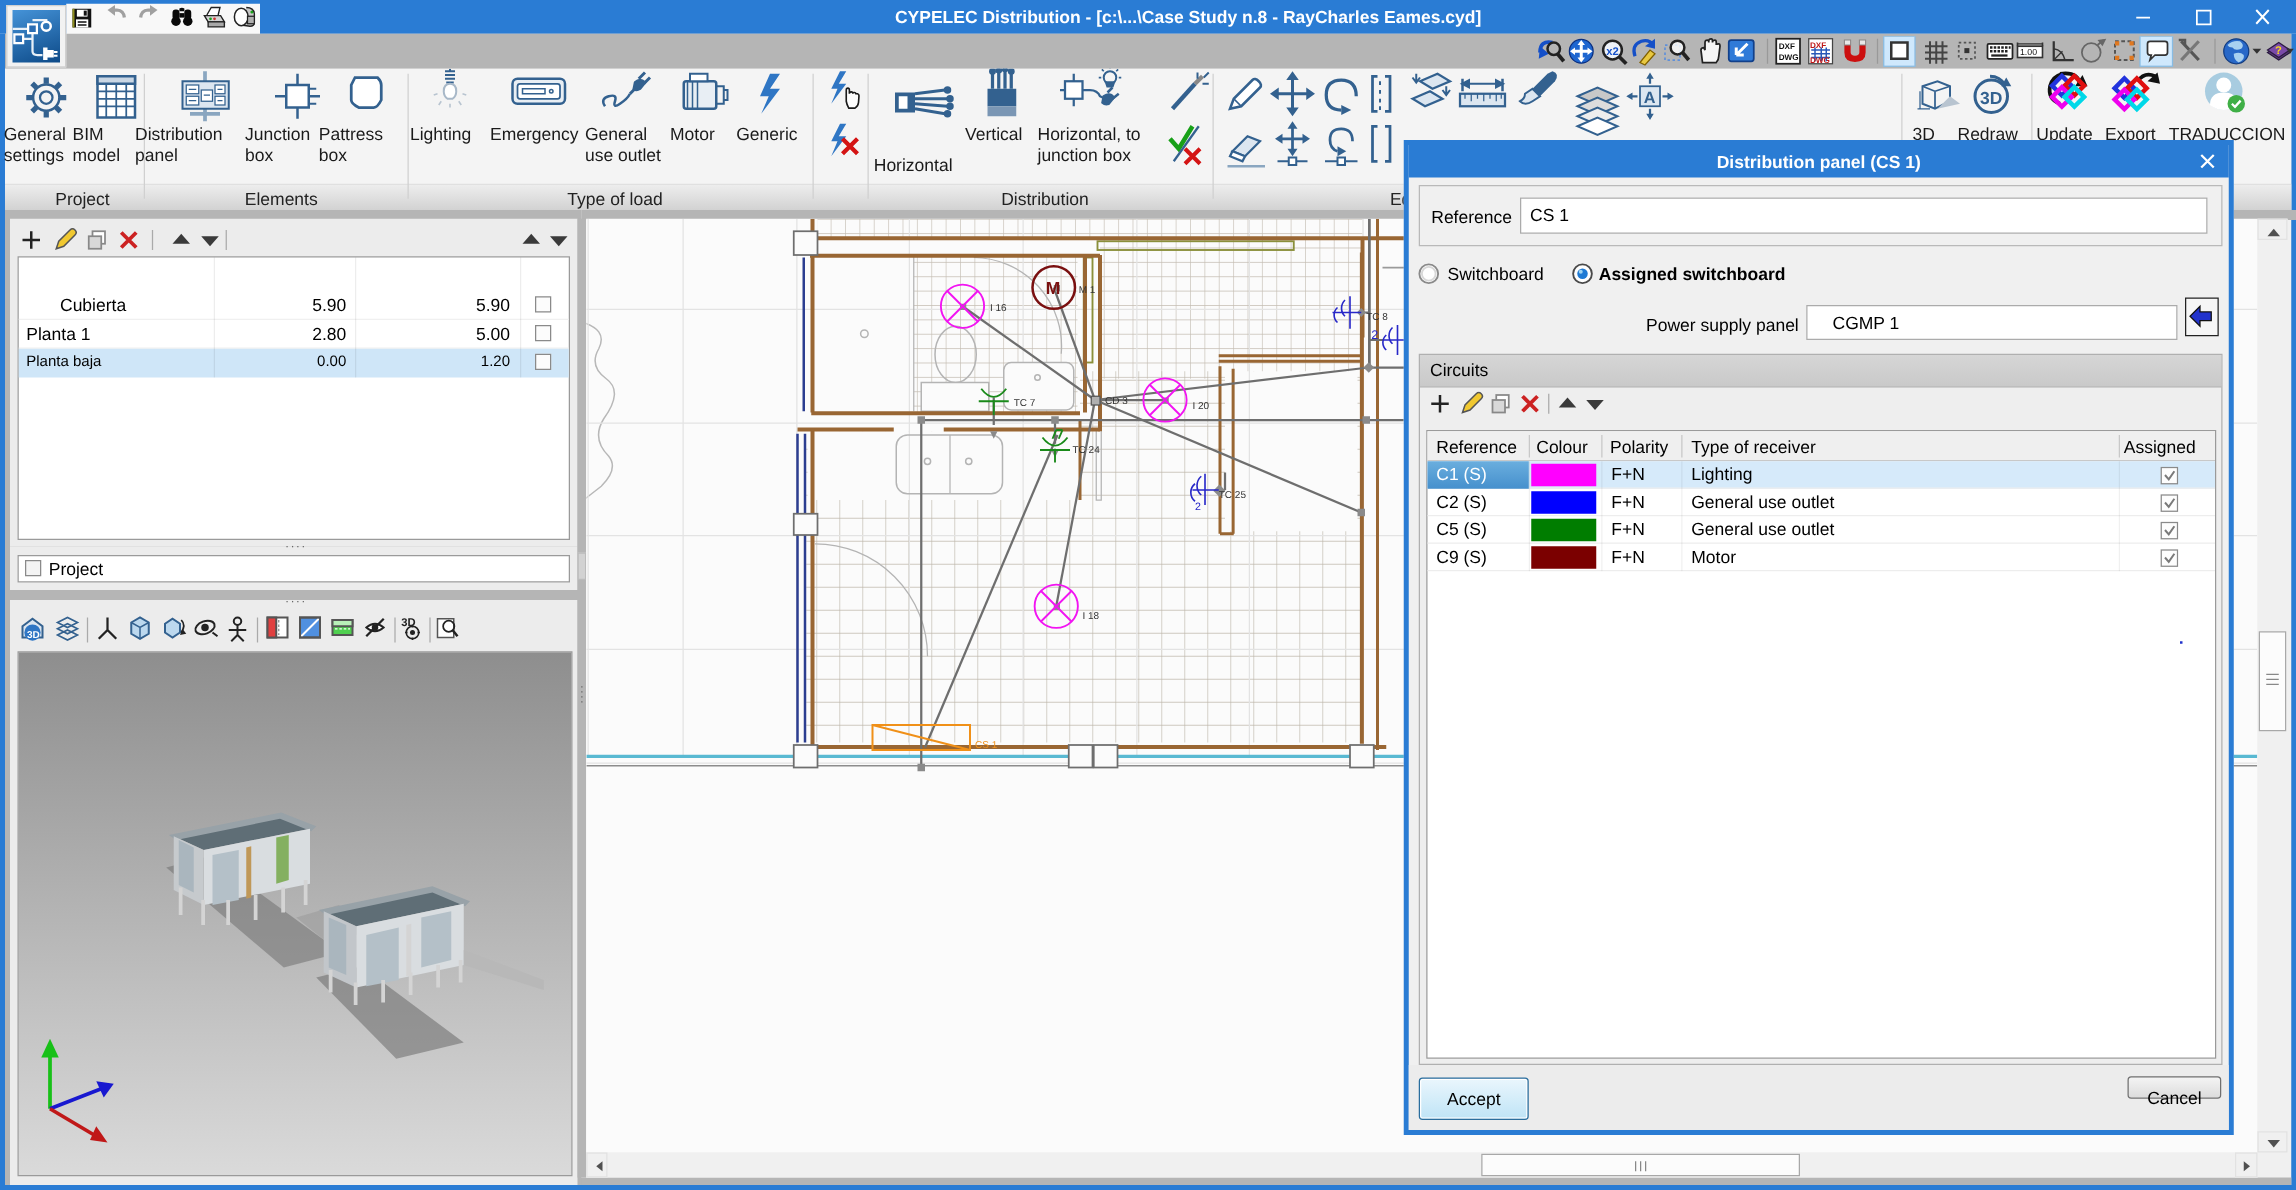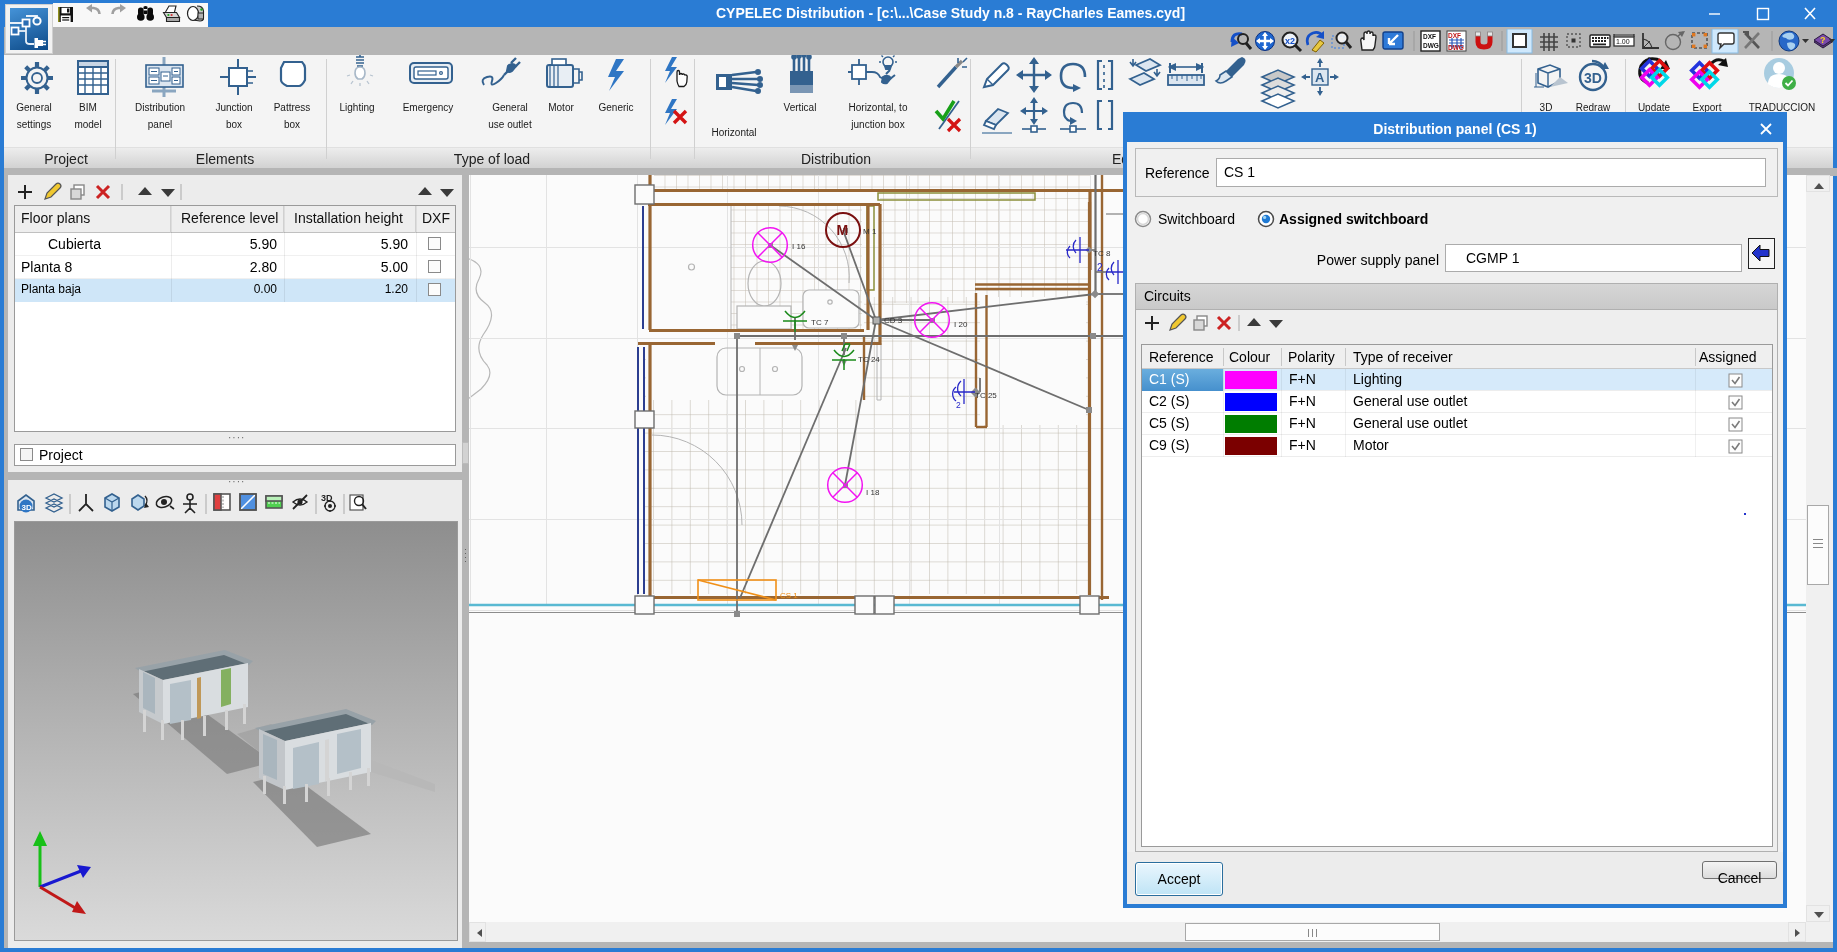--- a/index.html
+++ b/index.html
@@ -16,21 +16,21 @@
 #appicon { z-index:6; left:5px; top:4px; width:48px; height:50px; background:#f2f2f2; border:1px solid #d0d0d0; padding:3px 4px; }
 #appicon .inner { width:38px; height:42px; background:linear-gradient(160deg,#4593d8,#0d4a88); position:relative; overflow:hidden; }
 #qat { left:53px; top:3px; width:155px; height:25px; background:#f8f8f8; }
 
 #menustrip { left:4px; top:27px; width:1829px; height:28px; background:#b5b5b5; }
 
 #ribbon { left:4px; top:55px; width:1829px; height:113px; background:#f4f4f4; }
 #groupbar { position:absolute; left:0px; top:92px; width:1829px; height:21px; background:linear-gradient(#ededed,#d2d2d2); border-top:1px solid #e0e0e0; }
 .grouplabel { position:absolute; top:3px; font-size:14px; color:#222; text-align:center; }
 .gsep { position:absolute; top:4px; width:1px; height:100px; background:#d0d0d0; }
-.rlabel { position:absolute; font-size:10px; color:#1a1a1a; text-align:center; line-height:17px; }
+.rlabel { position:absolute; font-size:14px; color:#1a1a1a; text-align:left; line-height:17px; }
 
 #leftpanel { left:4px; top:168px; width:461px; height:780px; background:#b5b5b5; }
 #fp-area { left:8px; top:175px; width:454px; height:262px; background:#ececec; }
 #fp-table { left:14px; top:205px; width:442px; height:227px; background:#fff; border:1px solid #9a9a9a; }
 .th { background:#eee; border-right:1px solid #d0d0d0; border-bottom:1px solid #c0c0c0; font-size:14px; color:#111; }
 #search-area { left:8px; top:437px; width:454px; height:35px; background:#ececec; }
 #searchbox { left:14px; top:444px; width:442px; height:22px; background:#fff; border:1px solid #9a9a9a; font-size:14px; }
 #view3d-area { left:8px; top:480px; width:454px; height:468px; background:#ececec; }
 #viewport3d { left:14px; top:521px; width:444px; height:420px; border:1px solid #9a9a9a; background:linear-gradient(#8e8e8e,#d9d9d9); }
 
@@ -567,37 +567,31 @@
     </g>
 <path d="M83 4 L95 16 M95 4 L83 16" stroke="#cc2222" stroke-width="3"></path>
 <path d="M108 2 L108 18" stroke="#aaa" stroke-width="1"></path>
 <path d="M124 13 L131 5 L138 13 Z" fill="#3a3a3a"></path>
 <path d="M147 7 L154 15 L161 7 Z" fill="#3a3a3a"></path>
 <path d="M167 2 L167 18" stroke="#aaa" stroke-width="1"></path>
 <path d="M404 13 L411 5 L418 13 Z" fill="#3a3a3a"></path>
 <path d="M426 7 L433 15 L440 7 Z" fill="#3a3a3a"></path>
 </svg>
 <div class="abs" id="fp-table">
- <div style="position:absolute;left:0;top:0;width:440px;height:27px;">
-  <div class="th" style="position:absolute;left:0;top:0;width:156px;height:27px;padding:4px 0 0 6px;">Floor plans</div>
-  <div class="th" style="position:absolute;left:156px;top:0;width:113px;height:27px;padding:4px 0 0 10px;">Reference level</div>
-  <div class="th" style="position:absolute;left:269px;top:0;width:132px;height:27px;padding:4px 0 0 10px;">Installation height</div>
-  <div class="th" style="position:absolute;left:401px;top:0;width:39px;height:27px;padding:4px 0 0 6px;border-right:none;">DXF</div>
- </div>
  <div style="position:absolute;left:156px;top:0px;width:1px;height:96px;background:rgba(0,0,0,0.07);z-index:3;"></div>
  <div style="position:absolute;left:269px;top:0px;width:1px;height:96px;background:rgba(0,0,0,0.07);z-index:3;"></div>
  <div style="position:absolute;left:401px;top:0px;width:1px;height:96px;background:rgba(0,0,0,0.07);z-index:3;"></div>
  <div style="position:absolute;left:0;top:27px;width:440px;height:23px;font-size:14px;border-bottom:1px solid #f0f0f0;">
   <span style="position:absolute;left:20px;top:3px;margin-left:13px;">Cubierta</span>
       <span style="position:absolute;left:156px;width:106px;top:3px;text-align:right;">5.90</span>
       <span style="position:absolute;left:269px;width:124px;top:3px;text-align:right;">5.90</span>
       <span class="cbx" style="left:413px;top:4px;"></span>
  </div>
  <div style="position:absolute;left:0;top:50px;width:440px;height:23px;font-size:14px;border-bottom:1px solid #f0f0f0;">
-  <span style="position:absolute;left:6px;top:3px;">Planta 8</span>
+  <span style="position:absolute;left:6px;top:3px;">Planta 1</span>
       <span style="position:absolute;left:156px;width:106px;top:3px;text-align:right;">2.80</span>
       <span style="position:absolute;left:269px;width:124px;top:3px;text-align:right;">5.00</span>
       <span class="cbx" style="left:413px;top:4px;"></span>
  </div>
  <div style="position:absolute;left:0;top:73px;width:440px;height:23px;font-size:12px;background:#cfe6f8;">
   <span style="position:absolute;left:6px;top:3px;">Planta baja</span>
       <span style="position:absolute;left:156px;width:106px;top:3px;text-align:right;">0.00</span>
       <span style="position:absolute;left:269px;width:124px;top:3px;text-align:right;">1.20</span>
       <span class="cbx" style="left:413px;top:4px;"></span>
  </div>

